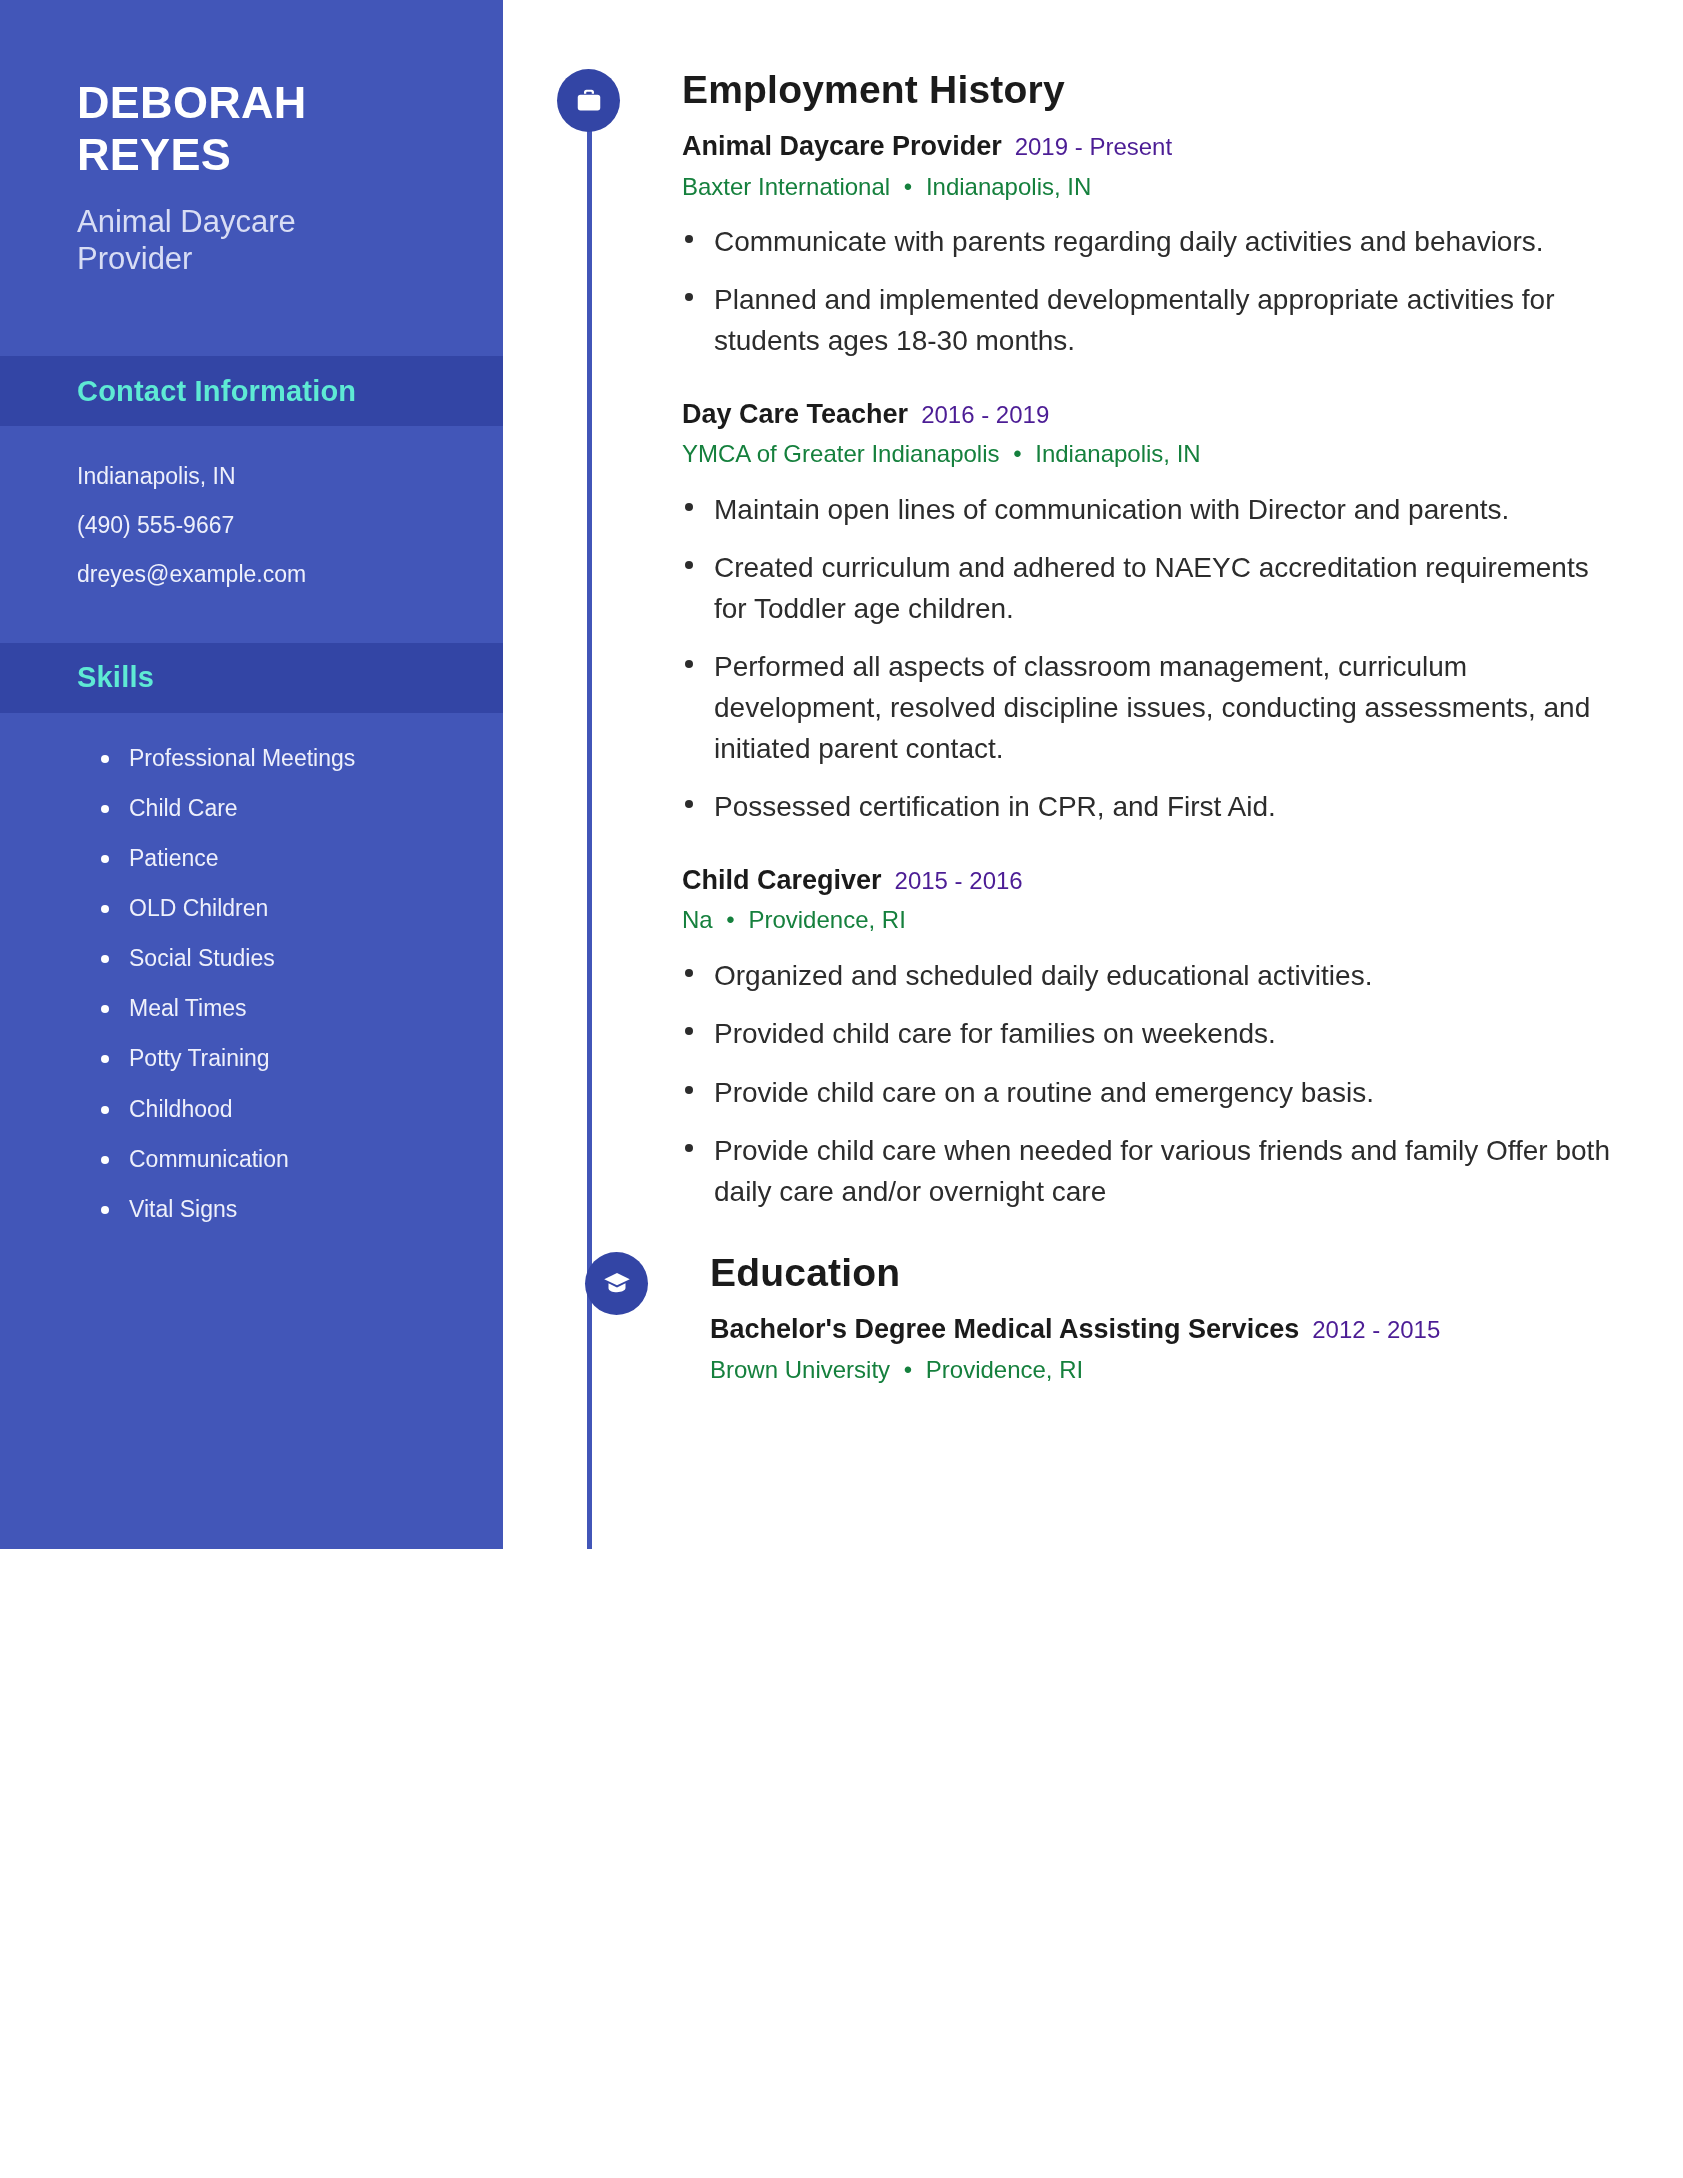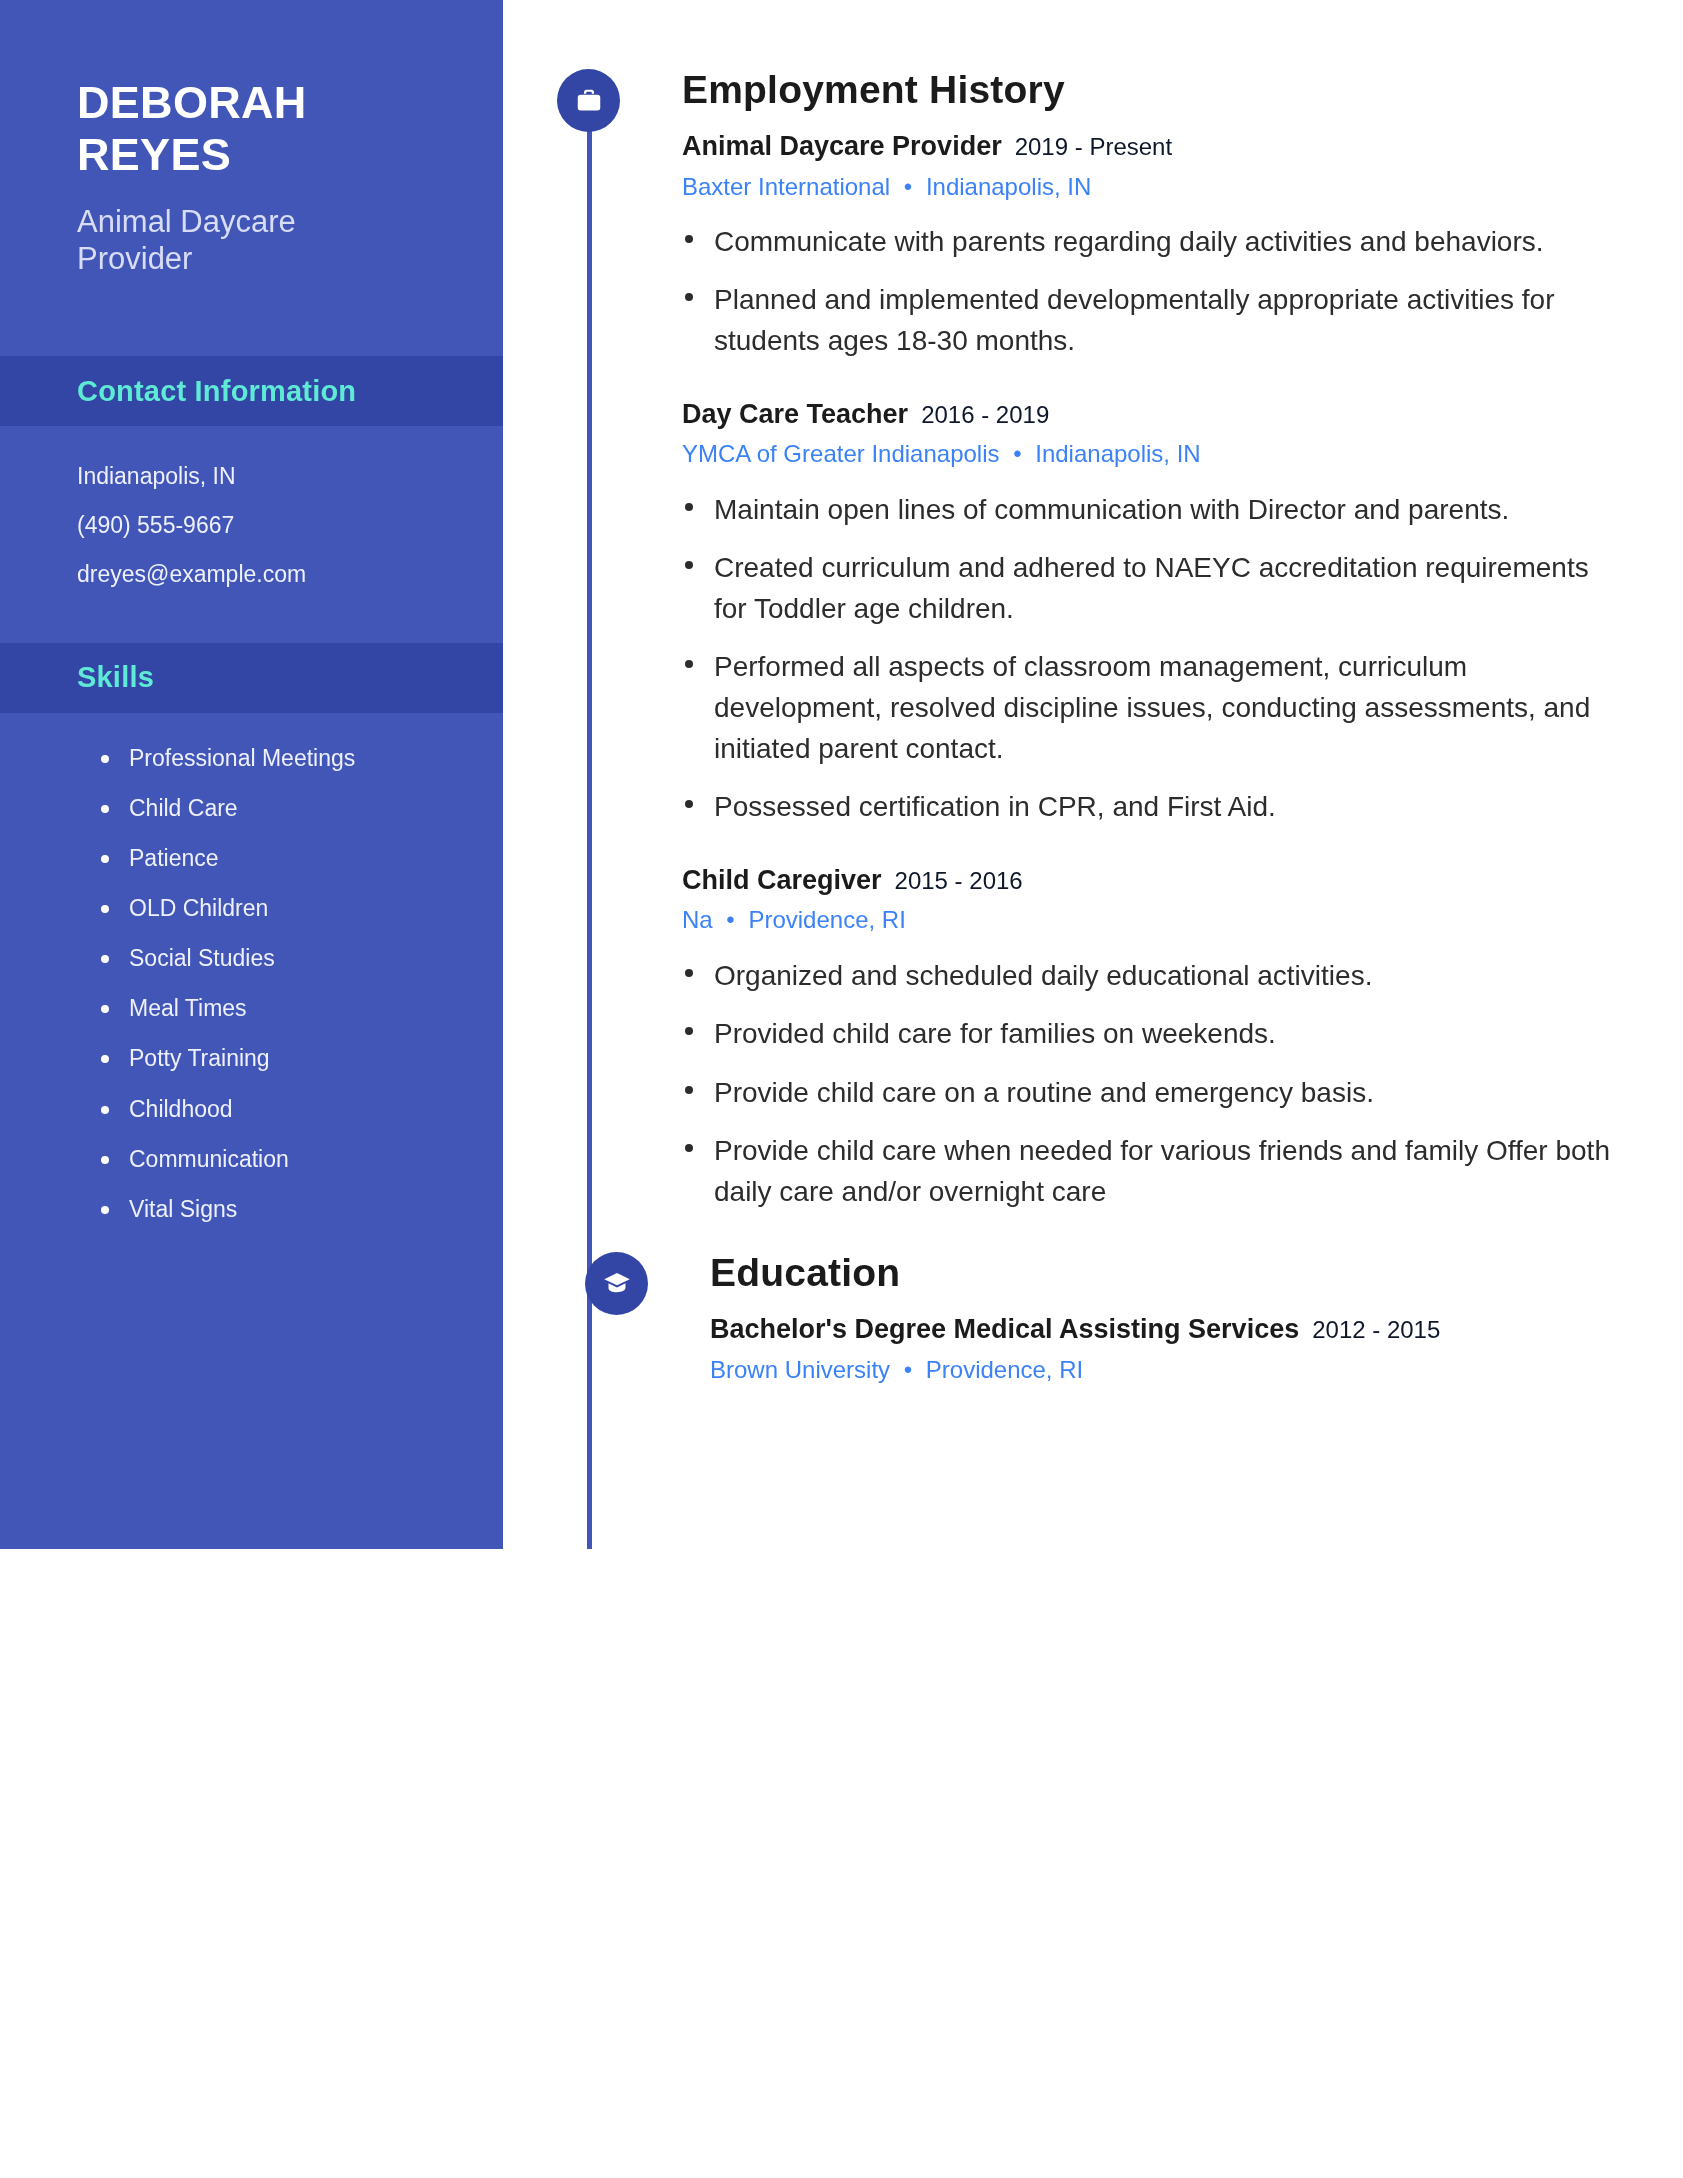--- a/index.html
+++ b/index.html
@@ -164,27 +164,27 @@
   }
   .entry-role {
     font-size: 27px;
     font-weight: 700;
     color: #1b1b1b;
     line-height: 1.25;
   }
   .entry-dates {
     font-size: 24px;
     font-weight: 400;
-    color: #0f172a;
+    color: #4c1d95;
     line-height: 1.25;
   }
   .entry-meta {
     margin-top: 7px;
     font-size: 24px;
-    color: #3b82f6;
+    color: #15803d;
     line-height: 1.3;
   }
   .meta-sep { padding: 0 7px; }
 
   .entry-bullets {
     list-style: none;
     margin-top: 20px;
   }
   .entry-bullets li {
     position: relative;

